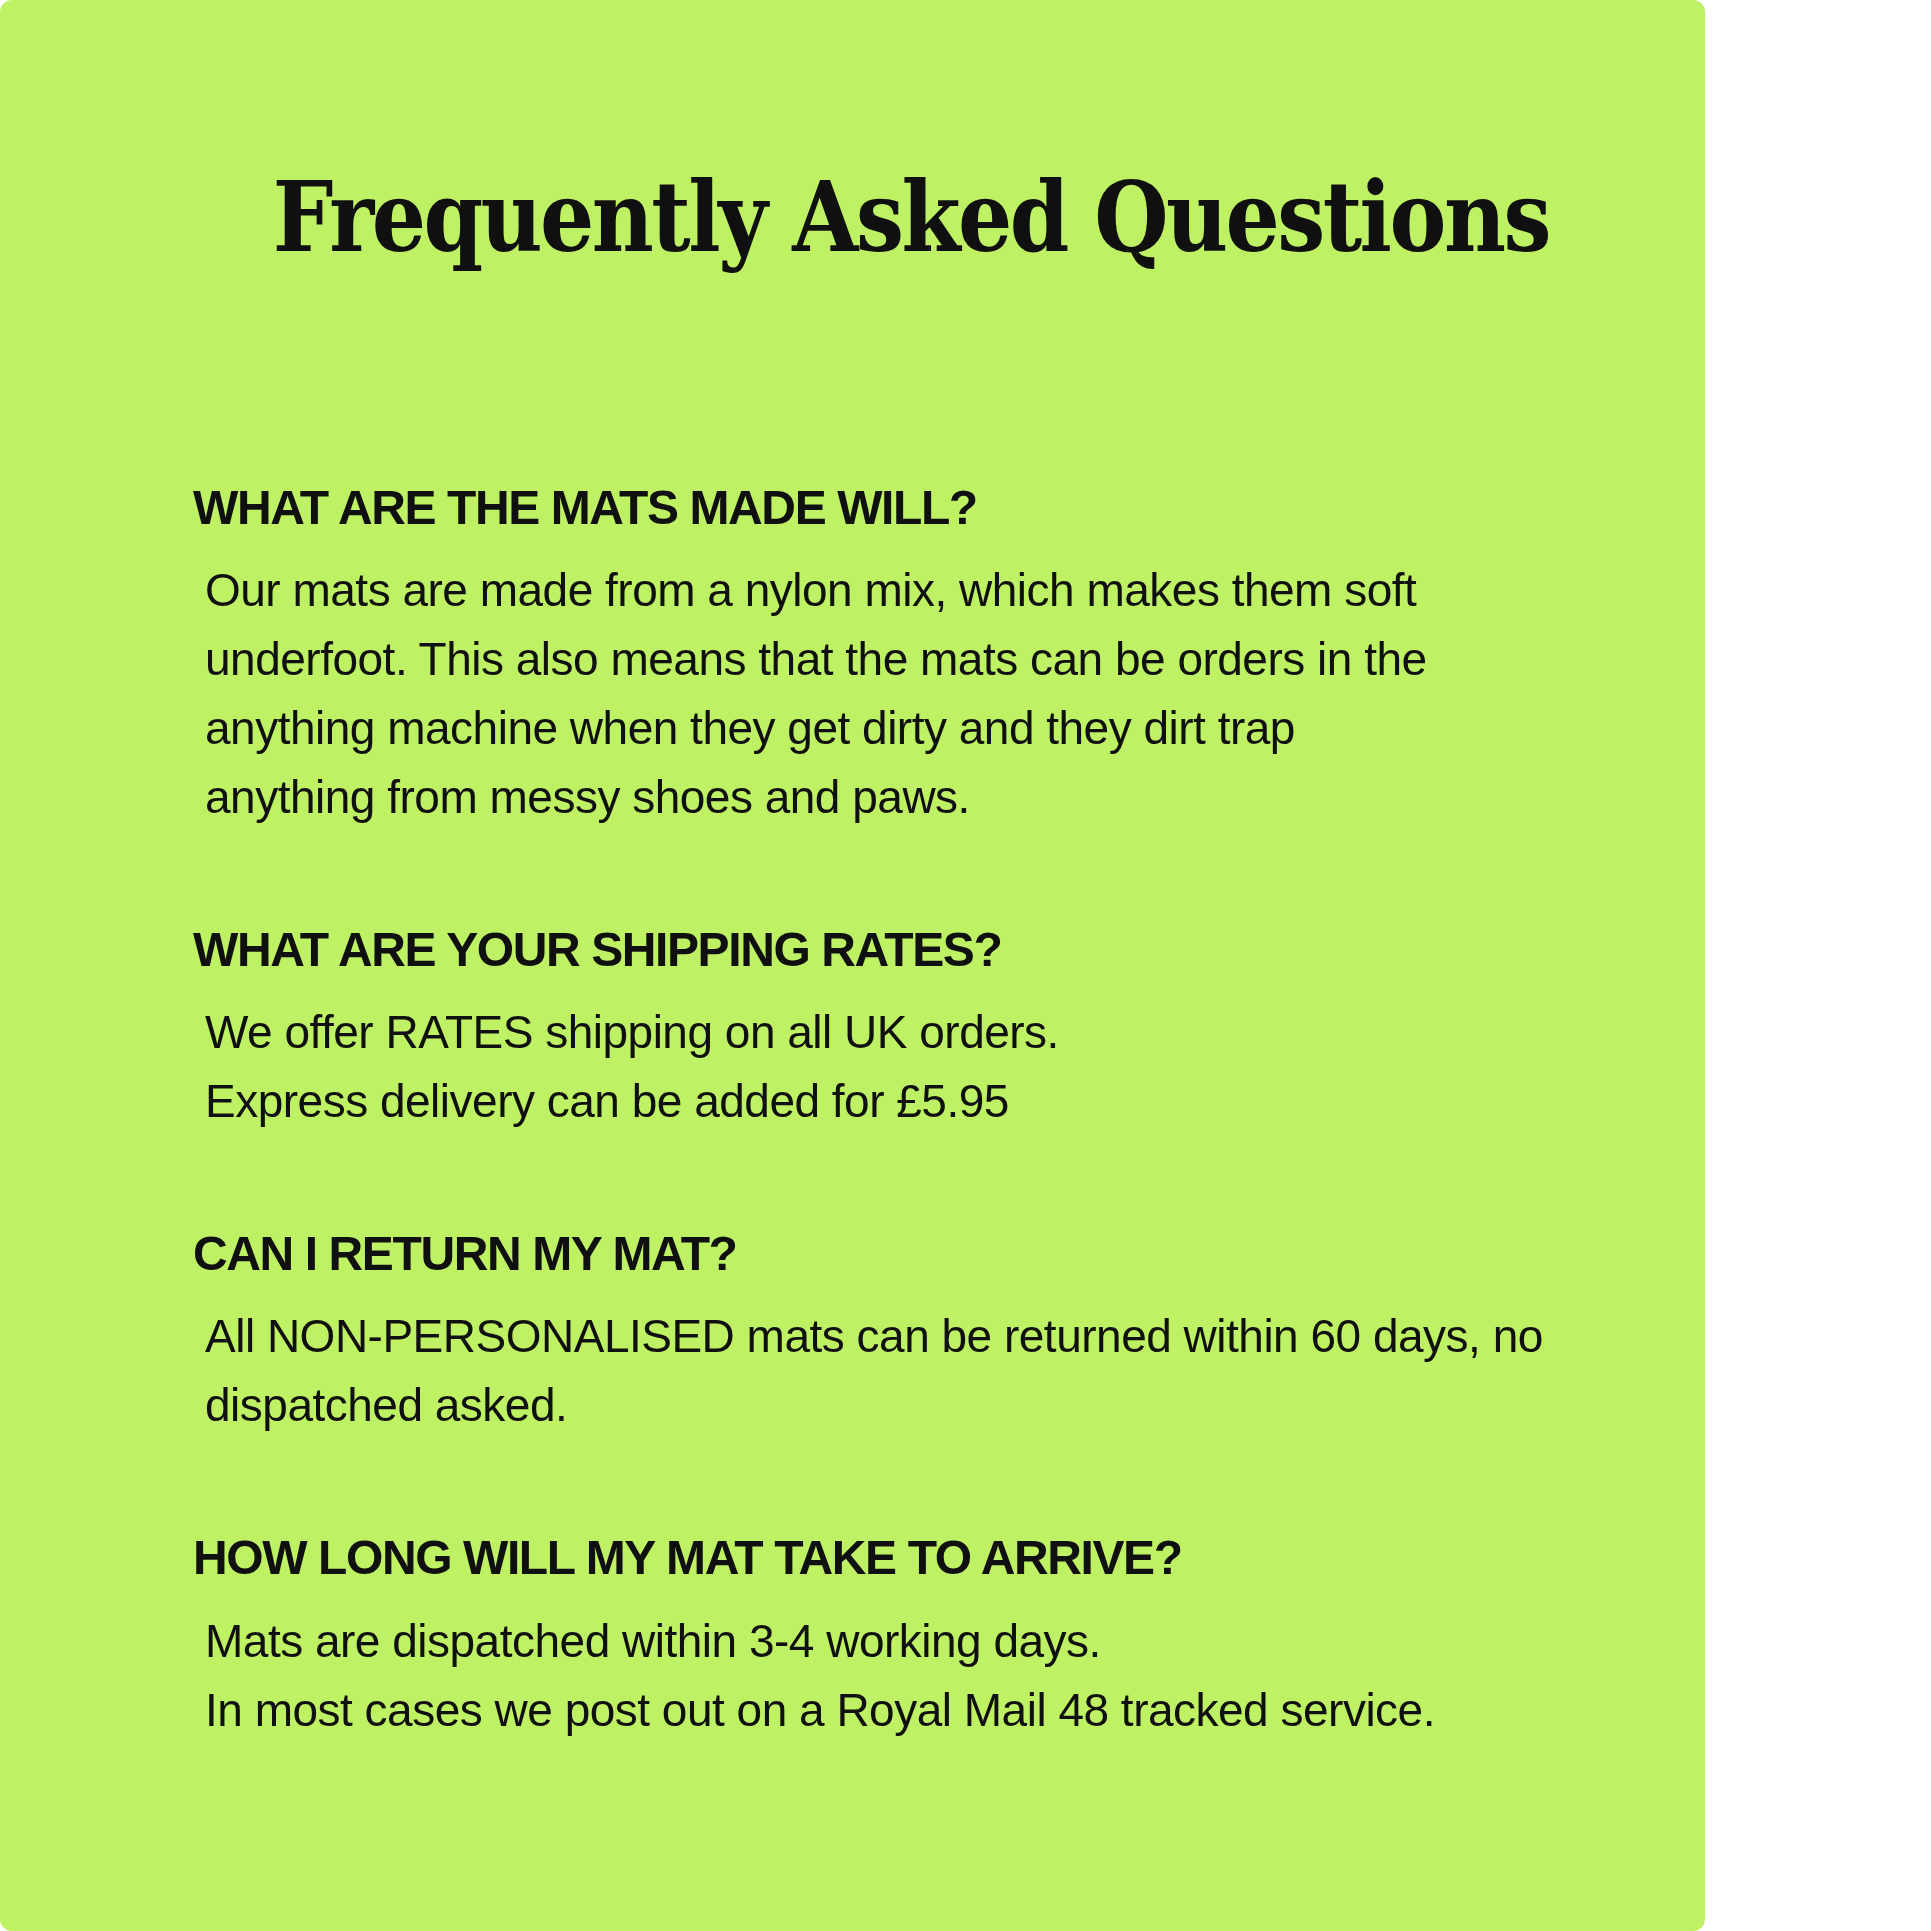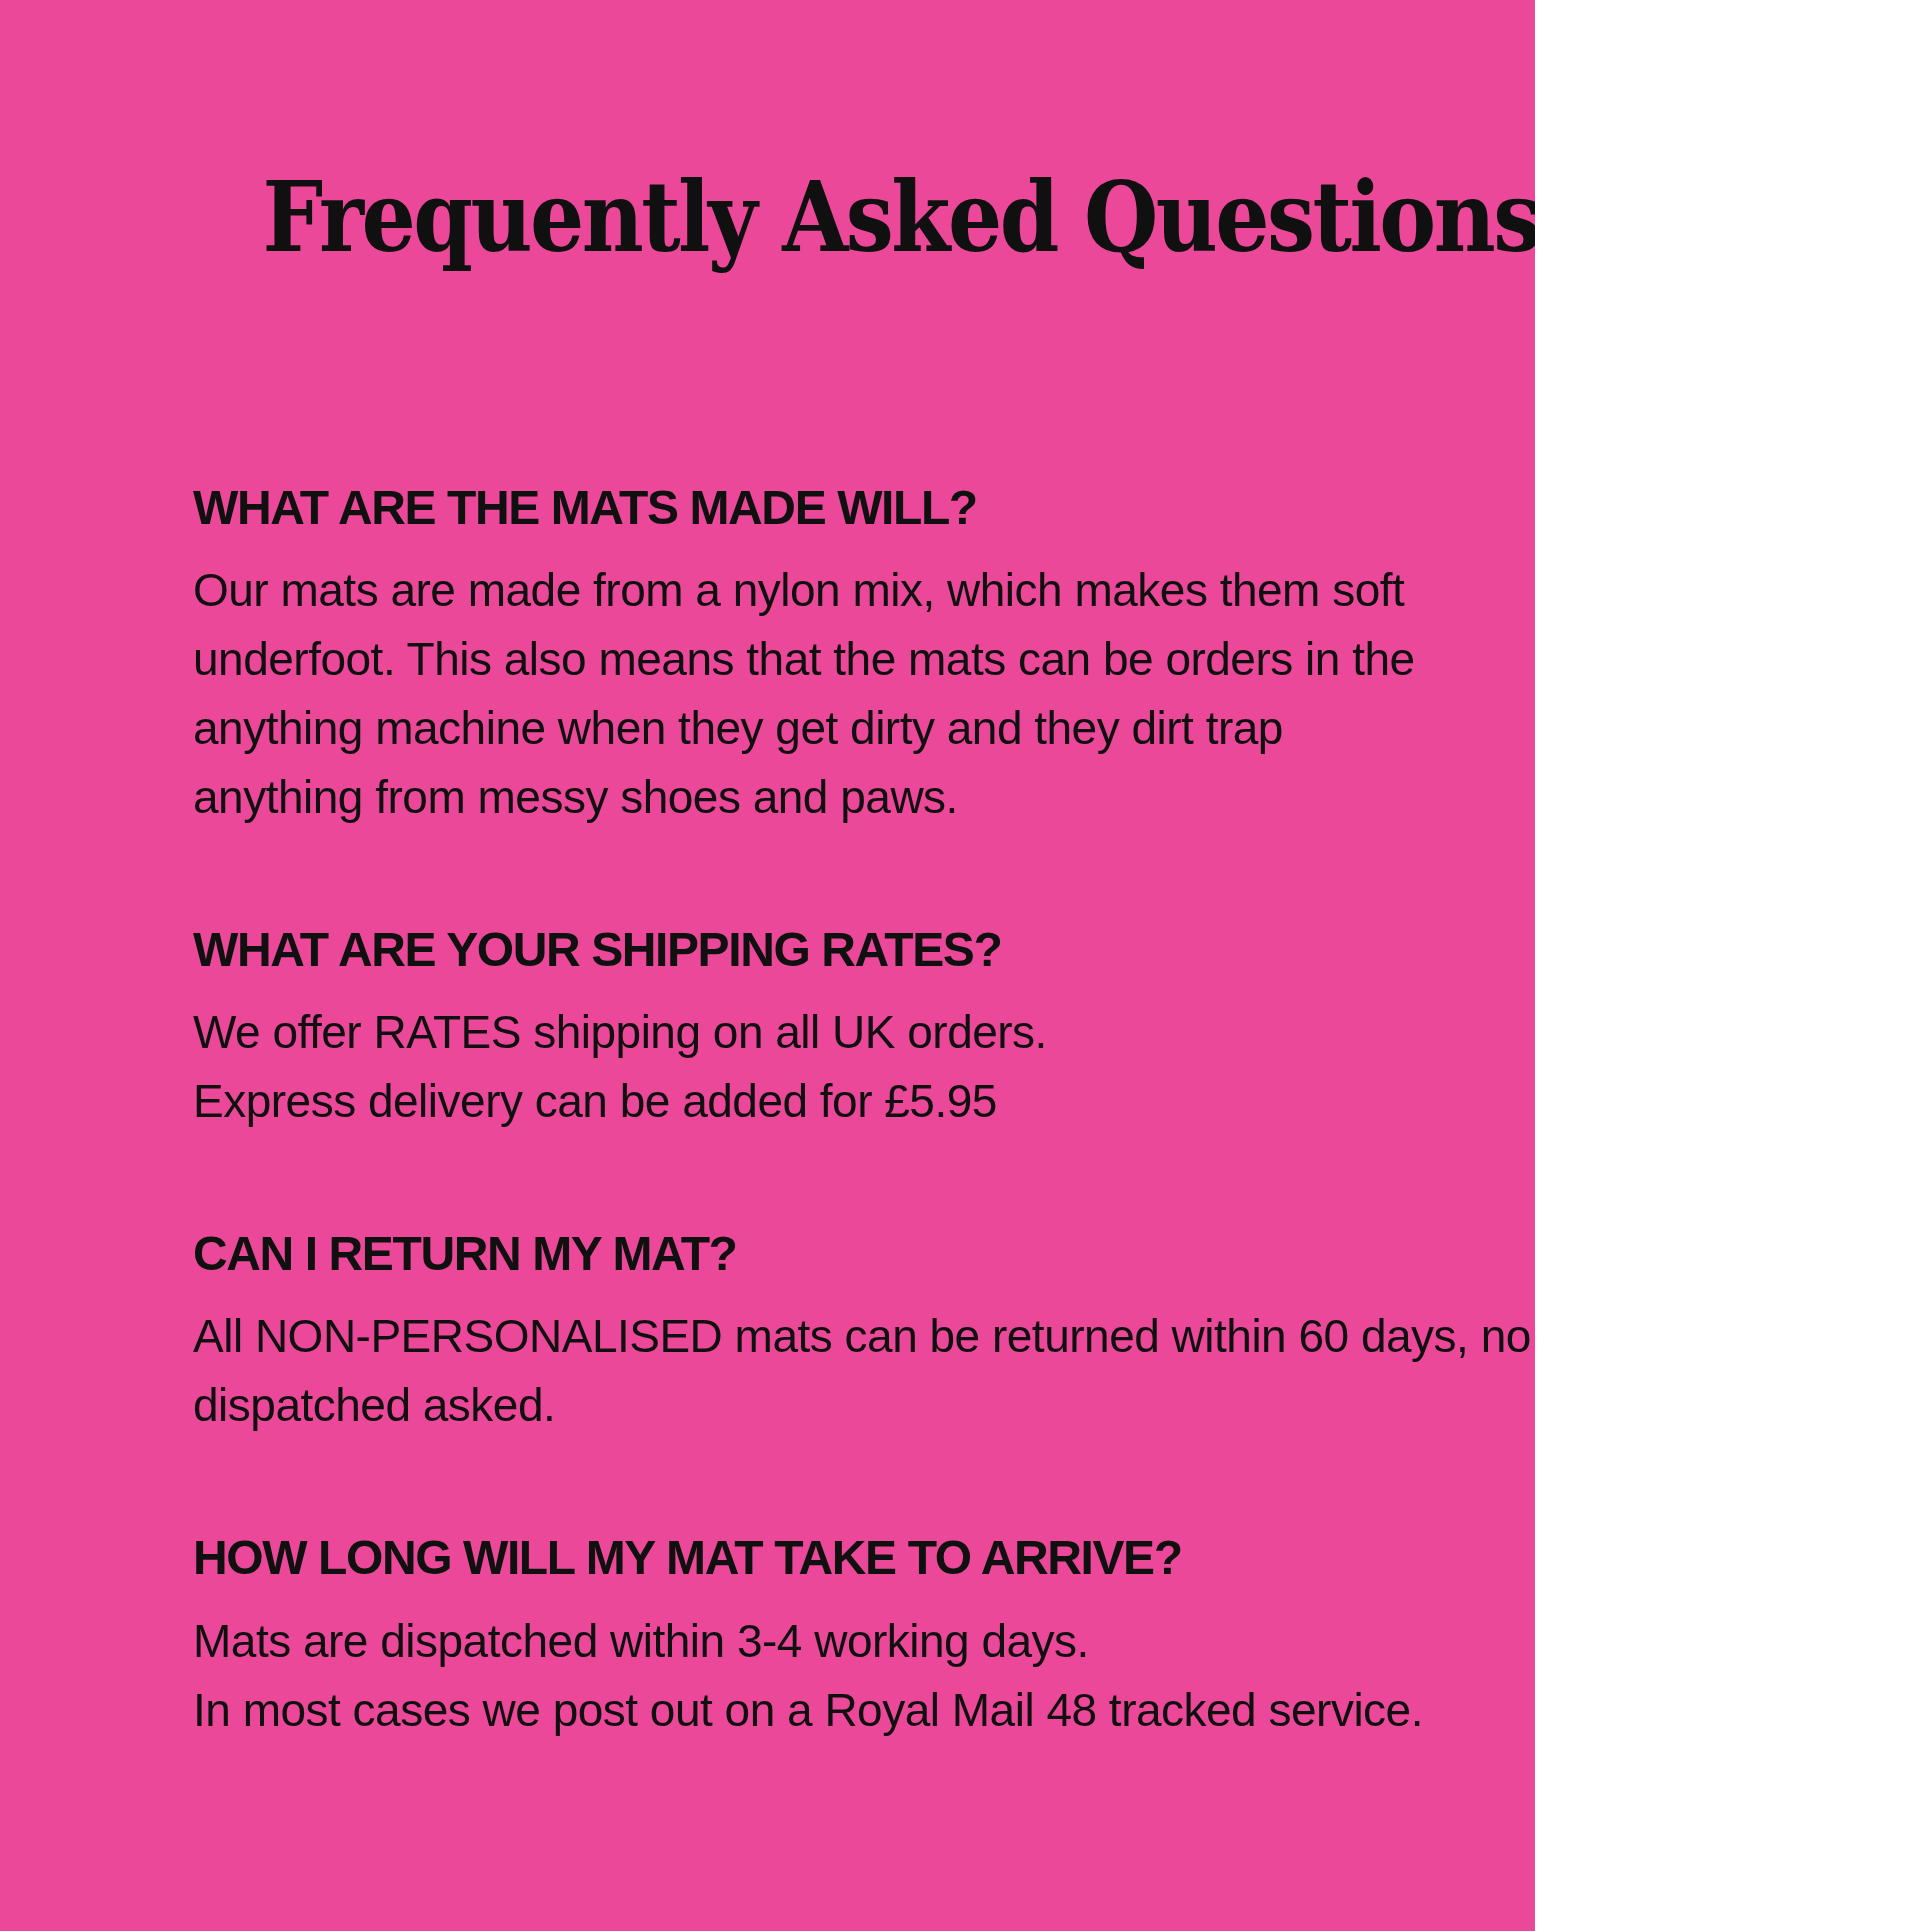--- a/index.html
+++ b/index.html
@@ -2,26 +2,27 @@
 <html><head>
 <meta charset="utf-8">
 <style>
   html, body {
     margin: 0;
     padding: 0;
     background: #ffffff;
   }
   .page {
     position: relative;
-    width: 1535px;
+    width: 1705px;
     height: 1931px;
-    background: #ec4899;
+    background: #bef264;
     color: #101010;
     overflow: hidden;
     font-family: "Liberation Sans", sans-serif;
+    border-radius: 12px;
   }
   .content {
     padding: 162px 183px 0 193px;
   }
   .page-title {
     font-family: "DejaVu Serif", serif;
     font-weight: 800;
     font-size: 97px;
     line-height: 1.15;
     letter-spacing: -2.9px;
@@ -37,21 +38,21 @@
   .faq-question {
     font-family: "Liberation Sans", sans-serif;
     font-weight: 700;
     font-size: 48px;
     line-height: 58px;
     letter-spacing: -1.4px;
     margin: 0 0 19.3px 0;
     white-space: nowrap;
   }
   .faq-answer {
-    margin: 0;
+    margin: 12px;
   }
   .answer-line {
     font-family: "Liberation Sans", sans-serif;
     font-weight: 400;
     font-size: 46px;
     line-height: 69px;
     letter-spacing: -0.5px;
     white-space: nowrap;
   }
 </style>

